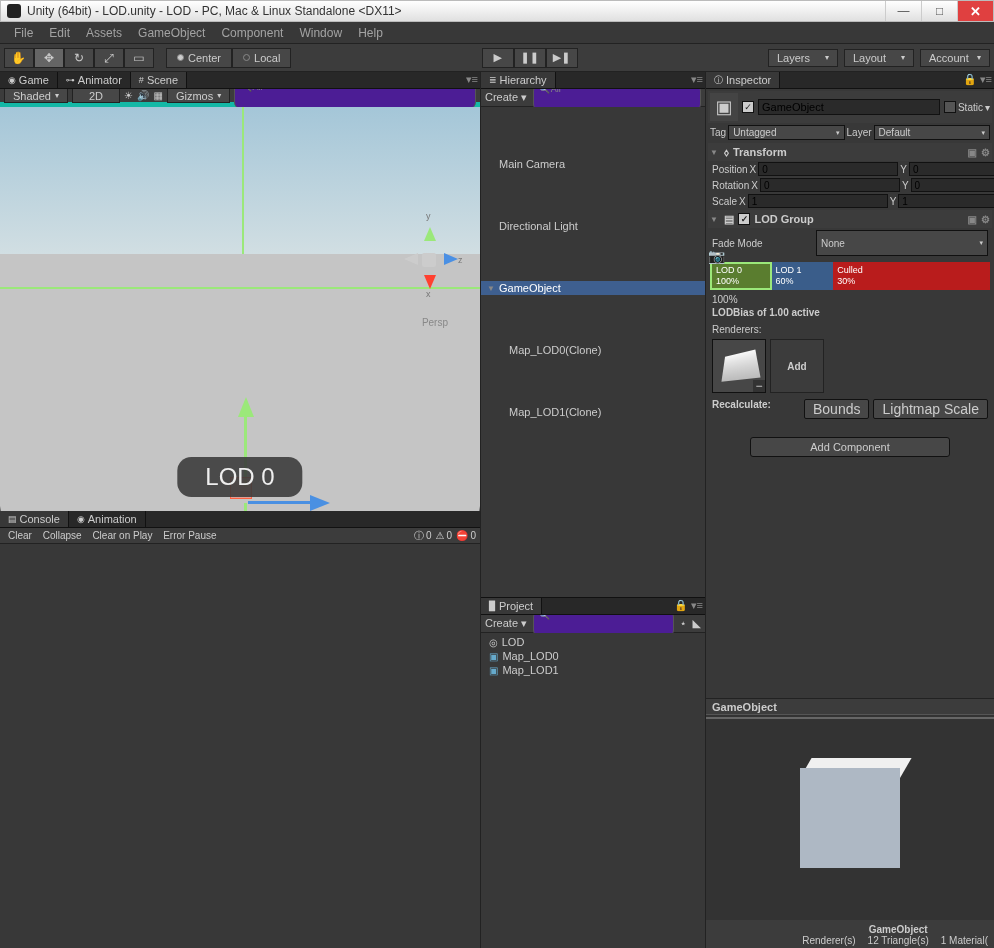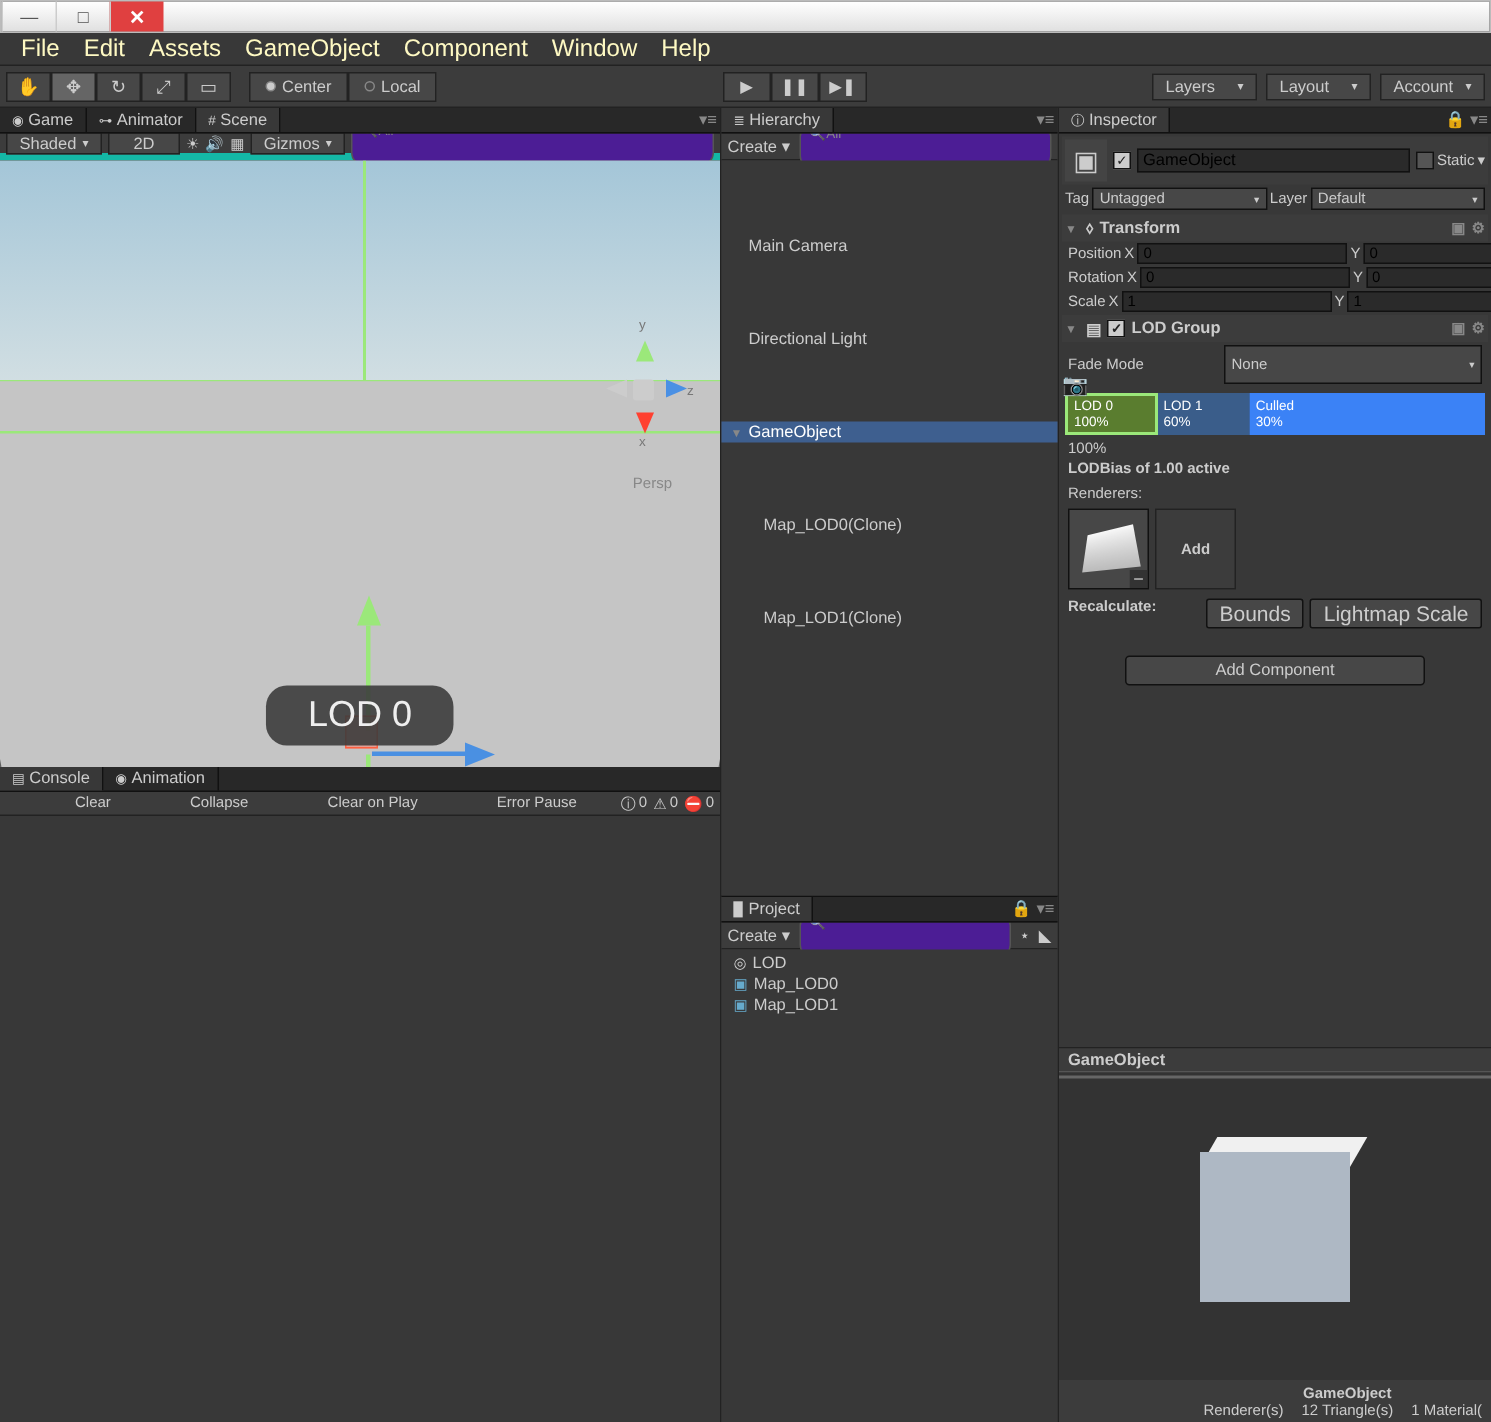--- a/index.html
+++ b/index.html
@@ -8,21 +8,21 @@
 .titlebar { height: 22px; background: linear-gradient(#fff, #e0e0e0); display: flex; align-items: center; justify-content: space-between; border: 1px solid #bbb; }
 .titlebar-left { display: flex; align-items: center; gap: 6px; padding-left: 6px; }
 .unity-icon { width: 14px; height: 14px; background: #222; border-radius: 3px; }
 .titlebar-title { color: #333; font-size: 12px; }
 .window-controls { display: flex; }
 .win-btn { width: 36px; height: 20px; display: flex; align-items: center; justify-content: center; border-left: 1px solid #ccc; }
 .win-close { background: #e04040; color: #fff; font-size: 13px; font-weight: bold; }
 .win-other { color: #555; font-size: 12px; }
 
 .menubar { height: 22px; background: #383838; display: flex; align-items: center; padding: 0 6px; gap: 0; border-bottom: 1px solid #222; }
-.menubar span { color: #fef9c3; font-size: 16px; padding: 0 8px; cursor: default; }
+.menubar span { color: #a3a3a3; font-size: 12px; padding: 0 8px; cursor: default; }
 
 .toolbar { height: 28px; background: #3c3c3c; display: flex; align-items: center; justify-content: space-between; padding: 0 4px; border-bottom: 1px solid #222; }
 .toolbar-group { display: flex; gap: 0; align-items: center; }
 .tool-btn { width: 30px; height: 20px; background: #474747; border: 1px solid #222; display: flex; align-items: center; justify-content: center; font-size: 12px; }
 .tool-btn.active { background: #656565; }
 .tool-pill { height: 20px; background: #474747; border: 1px solid #222; padding: 0 10px; display: flex; align-items: center; gap: 4px; font-size: 11px; }
 .radio-dot { width: 7px; height: 7px; border-radius: 50%; border: 1px solid #888; display: inline-block; }
 .radio-dot.on { background: #ccc; }
 .play-btn { width: 32px; height: 20px; background: #474747; border: 1px solid #222; display: flex; align-items: center; justify-content: center; }
 .dropdown { height: 18px; background: #474747; border: 1px solid #222; padding: 0 8px; display: flex; align-items: center; font-size: 11px; min-width: 70px; justify-content: space-between; }
@@ -68,21 +68,21 @@
 .search-field { flex: 1; height: 29px; background: #4c1d95; border: 1px solid #555; border-radius: 8px; padding: 0 6px; font-size: 9px; color: #888; }
 
 .hierarchy-list { flex: 1; background: #383838; padding: 2px 0; }
 .h-item { padding: 1px 6px; font-size: 11px; color: #ccc; display: flex; align-items: center; gap: 2px; margin-top: 48px; }
 .h-item.selected { background: #3e5f8f; color: #fff; }
 .h-item.child { padding-left: 28px; }
 .fold { font-size: 8px; margin-right: 2px; color: #888; width: 8px; }
 
 .console-tabs { height: 17px; background: #282828; display: flex; align-items: flex-end; border-bottom: 1px solid #111; }
 .console-bar { height: 16px; background: #3c3c3c; display: flex; align-items: center; justify-content: space-between; padding: 0 4px; font-size: 10px; border-bottom: 1px solid #222; }
-.console-left span { padding: 0 4px; margin-left: 42px; }
+.console-left span { padding: 0 4px; }
 .console-right { display: flex; gap: 4px; align-items: center; }
 .count-badge { display: flex; align-items: center; gap: 2px; }
 .console-body { flex: 1; background: #383838; }
 
 .mid-col { display: flex; flex-direction: column; flex: 1; border-left: 1px solid #222; border-right: 1px solid #222; min-width: 226px; max-width: 226px; }
 .inspector-col { flex: 1; display: flex; flex-direction: column; min-width: 0; }
 
 .inspector-body { flex: 1; background: #383838; padding: 2px; overflow: hidden; }
 .go-header { display: flex; align-items: center; gap: 4px; padding: 2px; background: #3c3c3c; }
 .go-cube-icon { width: 28px; height: 28px; background: #444; display: flex; align-items: center; justify-content: center; font-size: 18px; }
@@ -104,21 +104,21 @@
 .prop-row { display: flex; align-items: center; padding: 2px 4px; gap: 4px; font-size: 10px; }
 .prop-label { width: 100px; }
 .prop-drop { flex: 1; height: 15px; background: #474747; border: 1px solid #111; padding: 12px 4px; display: flex; align-items: center; justify-content: space-between; font-size: 10px; }
 .prop-drop::after { content: "▾"; font-size: 7px; }
 
 .lod-bar { display: flex; height: 28px; margin: 4px 2px; position: relative; }
 .lod-cam { position: absolute; left: -2px; top: -14px; font-size: 14px; color: #888; }
 .lod-seg { display: flex; flex-direction: column; justify-content: center; padding: 0 4px; font-size: 9px; line-height: 11px; color: #fff; }
 .lod0 { background: #5a7d2f; border: 2px solid #9be87a; width: 22%; }
 .lod1 { background: #3a5d8a; width: 22%; }
-.lod-cull { background: #3b82f6; flex: 1; }
+.lod-cull { background: #b91c1c; flex: 1; }
 .lod-pct { padding: 0 4px; font-size: 10px; }
 .lod-info { padding: 2px 4px; font-size: 10px; font-weight: bold; }
 .renderers-label { padding: 4px; font-size: 10px; }
 .renderer-row { display: flex; gap: 4px; padding: 0 4px; height: 54px; }
 .renderer-thumb { width: 54px; height: 54px; background: #474747; border: 1px solid #111; position: relative; }
 .renderer-thumb::after { content: "−"; position: absolute; right: 0; bottom: 0; background: #333; width: 12px; height: 12px; display: flex; align-items: center; justify-content: center; font-size: 12px; }
 .thumb-plane { position: absolute; top: 10px; left: 8px; width: 36px; height: 30px; background: linear-gradient(#f8f8f8, #bbb); transform: perspective(60px) rotateX(30deg) rotateY(-20deg); }
 .renderer-add { width: 54px; height: 54px; background: #3c3c3c; border: 1px solid #222; display: flex; align-items: center; justify-content: center; font-size: 10px; font-weight: bold; }
 .recalc-row { display: flex; align-items: flex-start; padding: 6px 4px; gap: 4px; }
 .recalc-label { font-weight: bold; font-size: 10px; }
@@ -139,20 +139,24 @@
 .footer-col { text-align: center; }
 .footer-col b { display: block; }
 .hier-panel { flex: 1.5; display: flex; flex-direction: column; border-bottom: 1px solid #111;}
 .proj-panel { flex: 1; display: flex; flex-direction: column; }
 </style>
 </head>
 <body>
 
 <div class="window-frame">
   <div class="titlebar">
+    <div class="titlebar-left">
+      <div class="unity-icon"></div>
+      <div class="titlebar-title">Unity (64bit) - LOD.unity - LOD - PC, Mac &amp; Linux Standalone &lt;DX11&gt;</div>
+    </div>
     <div class="window-controls">
       <div class="win-btn win-other">—</div>
       <div class="win-btn win-other">□</div>
       <div class="win-btn win-close">✕</div>
     </div>
   </div>
 
   <div class="menubar">
     <span>File</span>
     <span>Edit</span>

